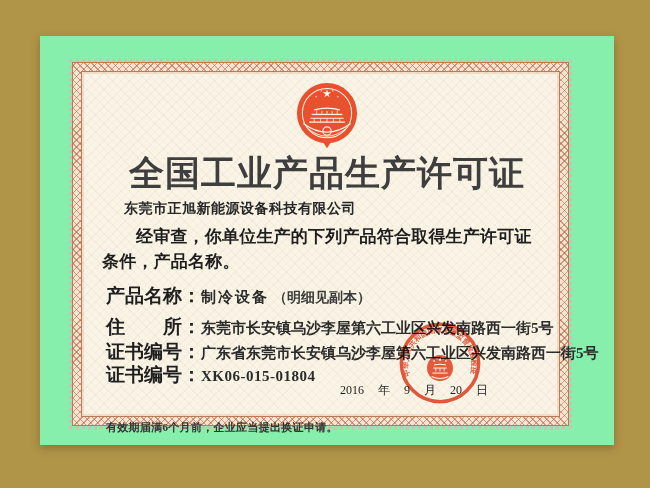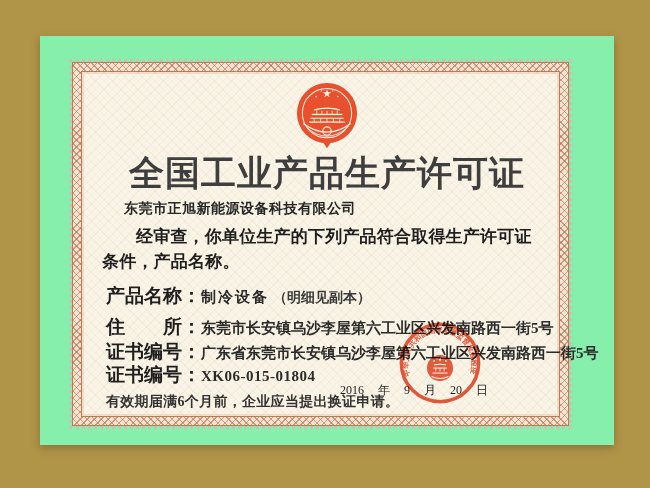--- a/index.html
+++ b/index.html
@@ -56,22 +56,22 @@
   .row .val{font-size:15px;font-weight:bold;color:#2b2b2b;}
   .row-product{top:247px;}
   .row-product .val{letter-spacing:2px;}
   .row-product .note{font-size:14px;font-weight:bold;color:#3a3a3a;margin-left:4px;}
   .row-address{top:278px;}
   .row-prodaddr{top:303px;}
   .row-certno{top:326px;}
   .row-certno .val{letter-spacing:.5px;}
   .row-valid{top:347px;}
   .renewal-note{
-    position:absolute;left:66px;top:357px;
-    font-size:14px;font-weight:bold;color:#333;letter-spacing:.3px;
+    position:absolute;left:66px;top:384px;
+    font-size:11px;font-weight:bold;color:#333;letter-spacing:.3px;
   }
   .issue-date{
     position:absolute;left:300px;top:346px;
     font-size:12px;font-weight:normal;color:#1e1e1e;word-spacing:11px;white-space:nowrap;
   }
   .seal{
     position:absolute;left:358px;top:285px;width:84px;height:84px;
     opacity:.9;mix-blend-mode:multiply;
   }
 </style>

